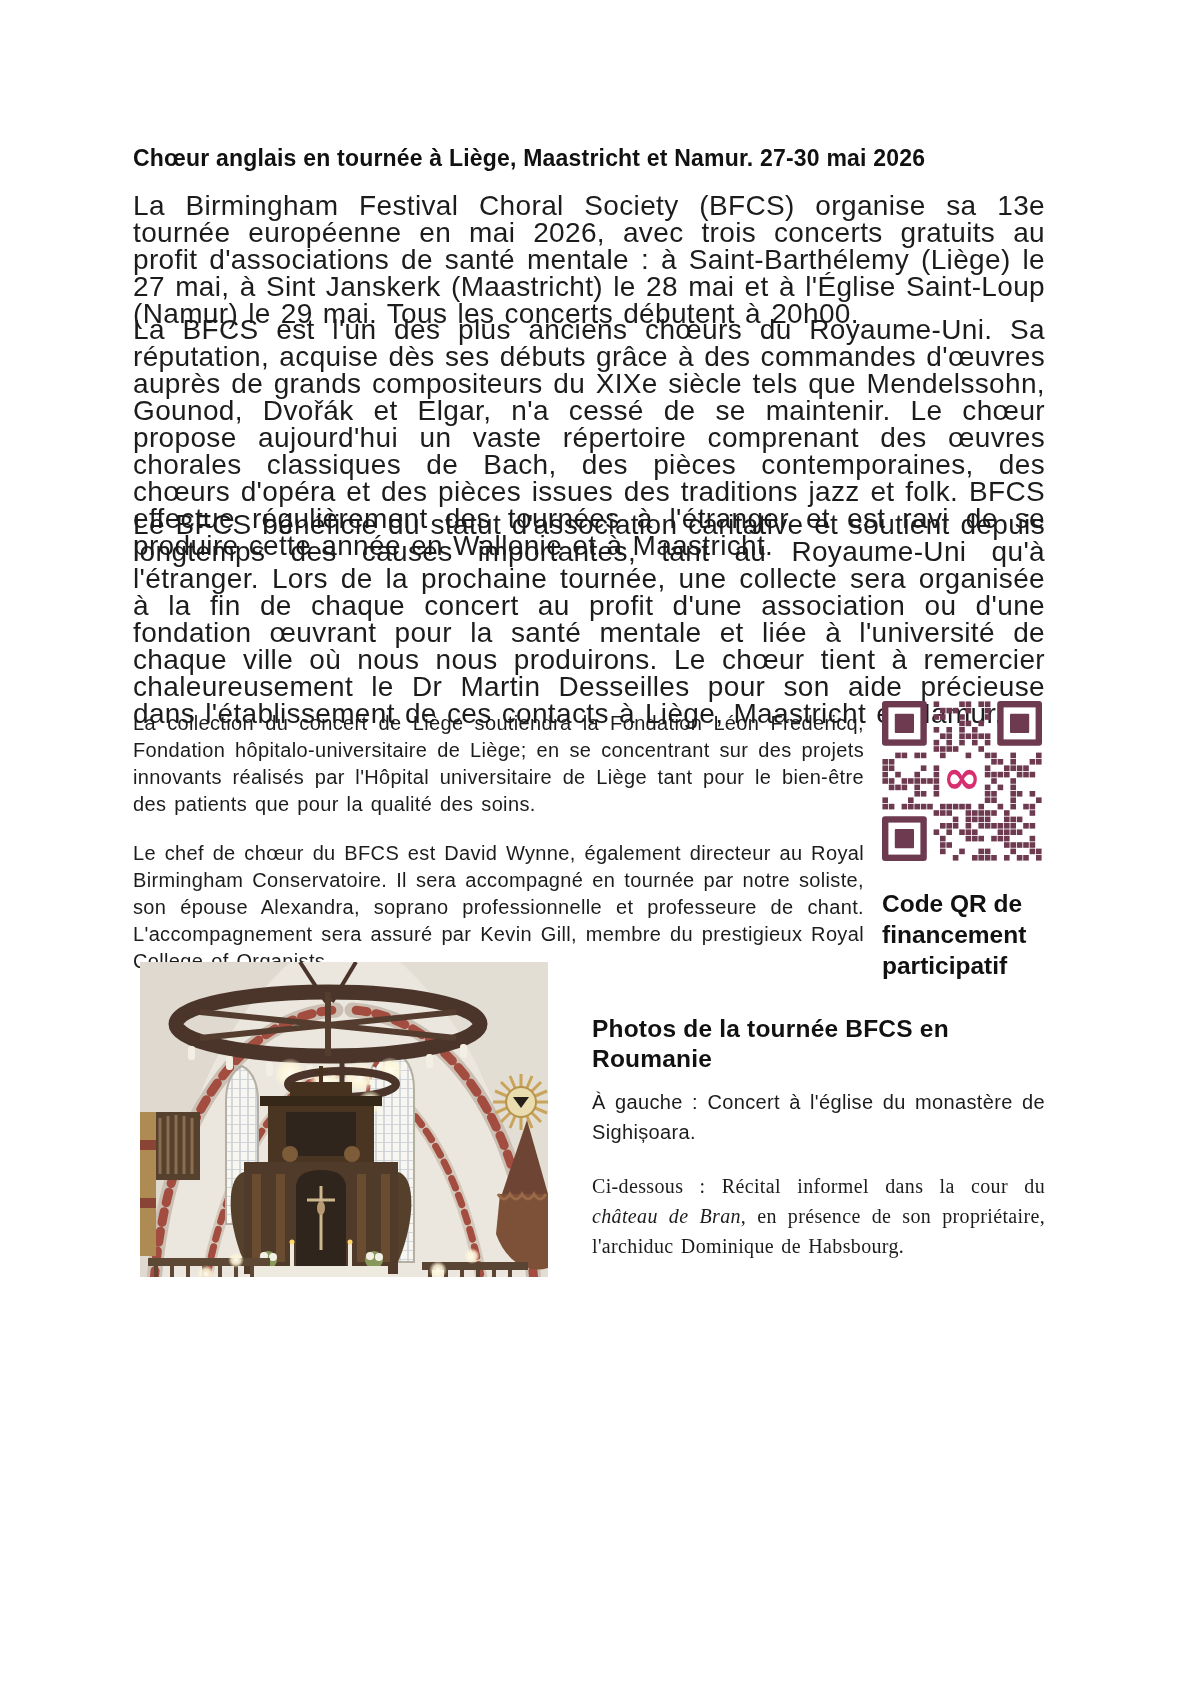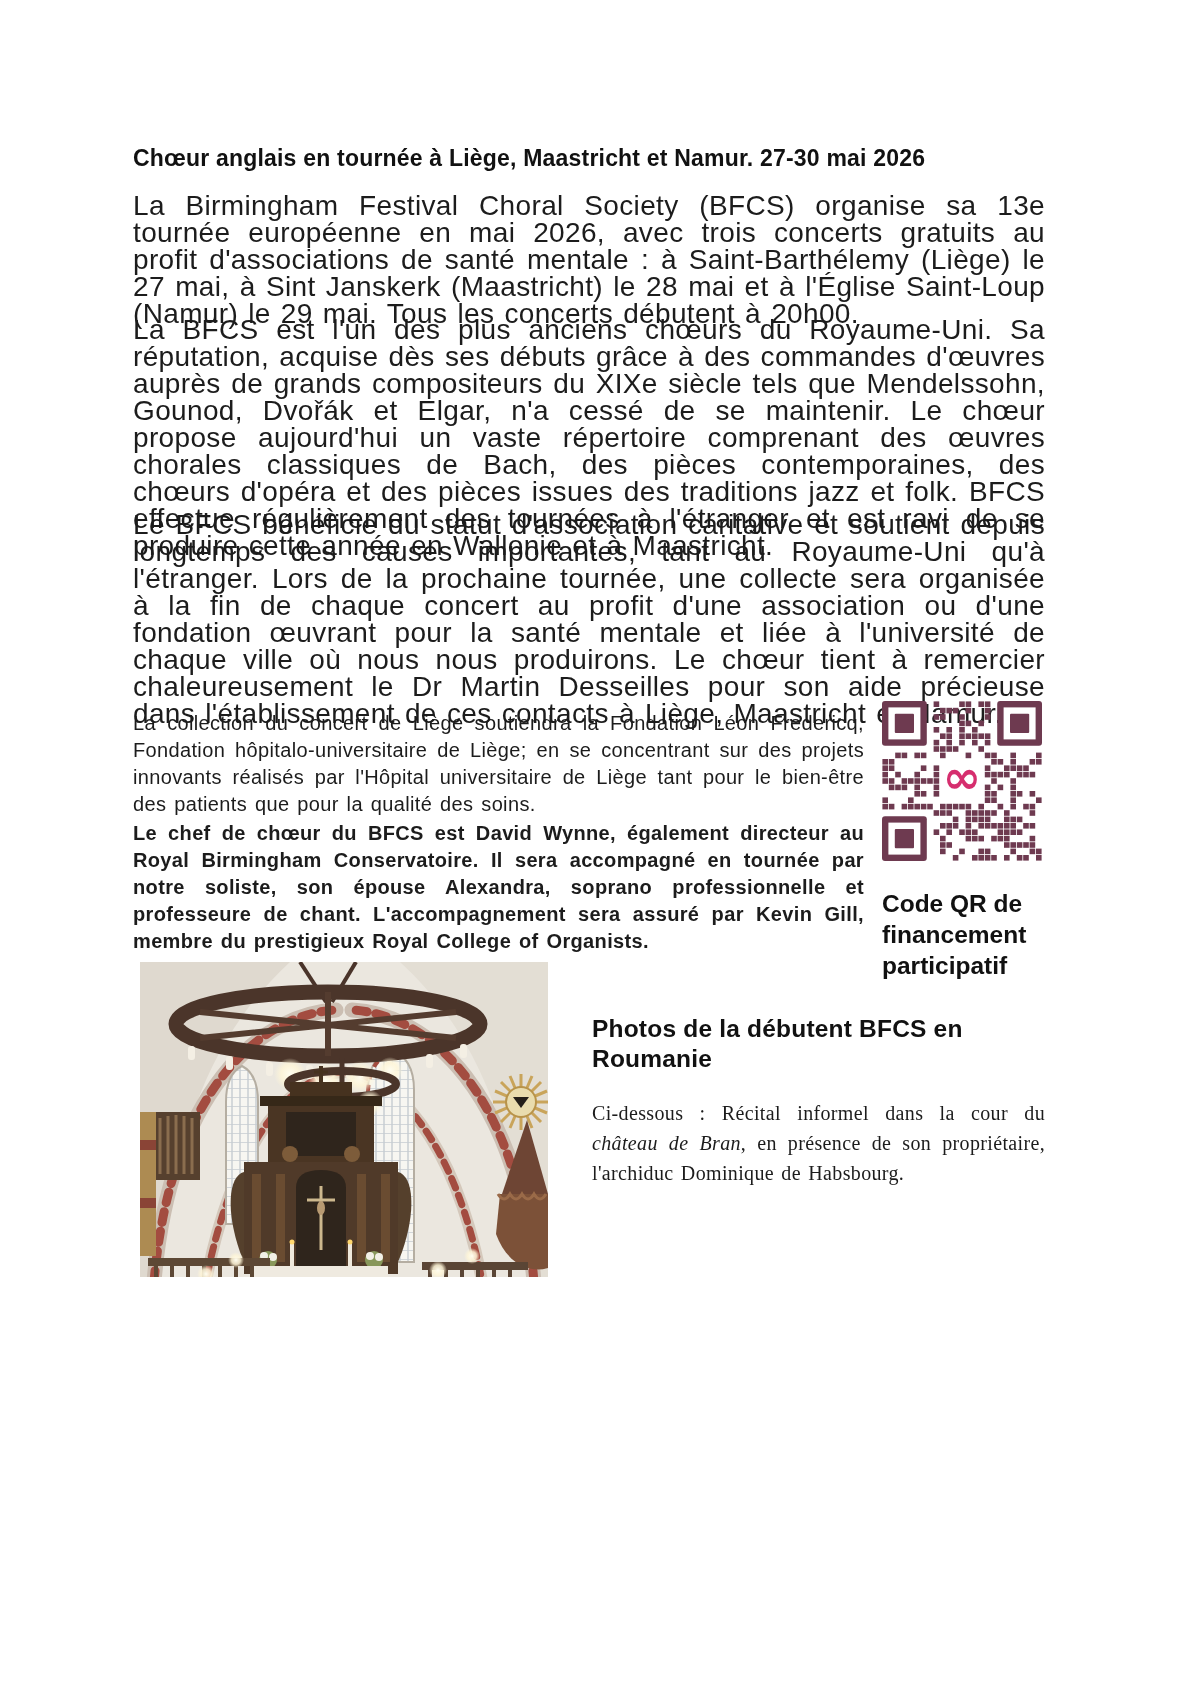--- a/index.html
+++ b/index.html
@@ -7,21 +7,21 @@
         font-family:"Liberation Sans", sans-serif;color:#191919;}
   .title{position:absolute;left:133px;top:144px;width:912px;margin:0;
          font-size:23px;line-height:28px;font-weight:bold;letter-spacing:.2px;color:#111;}
   .body{position:absolute;left:133px;width:912px;margin:0;
         font-size:28px;line-height:27px;text-align:justify;
         letter-spacing:.35px;word-spacing:2px;color:#1c1c1c;}
   #p1{top:192px;} #p2{top:316px;} #p3{top:511px;}
   #wrapcol{position:absolute;left:133px;top:710px;width:731px;}
   #wrapcol p{margin:0;font-size:20px;line-height:27px;text-align:justify;
              letter-spacing:.35px;word-spacing:2px;color:#1c1c1c;}
-  #wrapcol p + p{margin-top:2px;font-weight:bold;}
+  #wrapcol p + p{margin-top:22px;}
   figure{margin:0;padding:0;}
   #qrblock{position:absolute;left:882px;top:701px;width:166px;}
   #qr-svg{display:block;}
   .qr-caption{margin-top:27px;font-size:24.5px;line-height:31px;font-weight:bold;color:#111;}
   #photocol{position:absolute;left:592px;top:1014px;width:453px;}
   #photocol h2{margin:0;font-size:24.5px;line-height:30px;font-weight:bold;color:#111;letter-spacing:.2px;}
   .rcap{margin:13px 0 0 0;font-size:20px;line-height:30px;text-align:justify;
         letter-spacing:.35px;word-spacing:2px;color:#1c1c1c;}
   #cap2{margin-top:24px;font-family:Liberation Serif, serif;}
   .rcap i{font-style:italic;}
@@ -251,21 +251,22 @@
         <rect x="0" y="115.2" width="44.800000000000004" height="44.800000000000004" rx="3" fill="#6e3a50"></rect>
         <rect x="6.4" y="121.60000000000001" width="32" height="32" fill="#ffffff"></rect>
         <rect x="12.8" y="128" width="19.200000000000003" height="19.200000000000003" rx="1" fill="#6e3a50"></rect>
         <rect x="58.879999999999995" y="58.879999999999995" width="42.24" height="42.24" rx="6" fill="#ffffff"></rect>
         <text x="80" y="92" text-anchor="middle" font-size="46" font-weight="bold" fill="#d62e6e" font-family="&quot;DejaVu Sans&quot;, sans-serif">∞</text>
       </svg>
     <figcaption class="qr-caption">Code QR de financement participatif</figcaption>
   </figure>
 
   <div id="photocol">
-    <h2>Photos de la débutent BFCS en Roumanie</h2>
+    <h2>Photos de la tournée BFCS en Roumanie</h2>
+    <p class="rcap" id="cap1">À gauche : Concert à l'église du monastère de Sighișoara.</p>
     <p class="rcap" id="cap2"><span>Ci-dessous : Récital informel dans la cour du </span><i>château de Bran</i><span>, en présence de son propriétaire, l'archiduc Dominique de Habsbourg.</span></p>
   </div>
 
   <figure class="photo" id="photoL">
     <svg width="408" height="631" viewBox="0 0 408 631">
       <defs>
         <radialGradient id="gl">
             <stop offset="0" stop-color="#fffdf0" stop-opacity="1"></stop>
             <stop offset="0.55" stop-color="#fff6d8" stop-opacity="0.85"></stop>
             <stop offset="1" stop-color="#fff6d8" stop-opacity="0"></stop>

